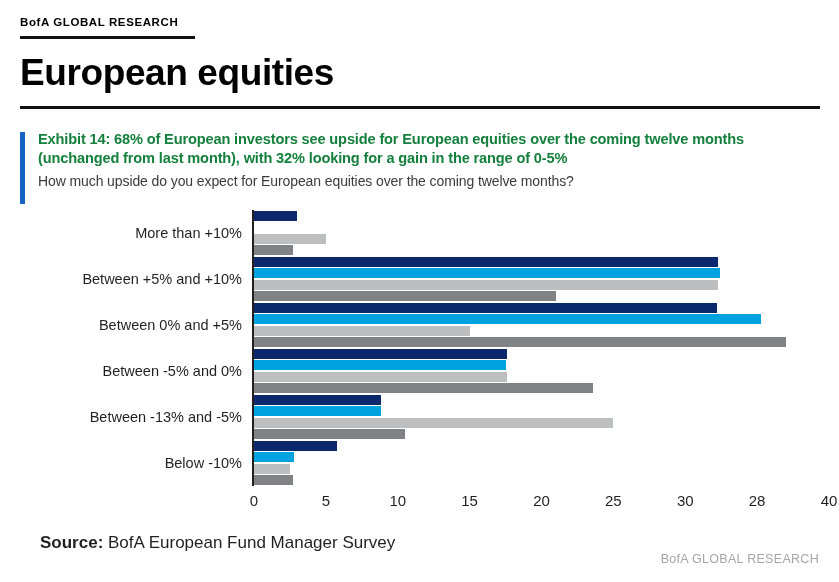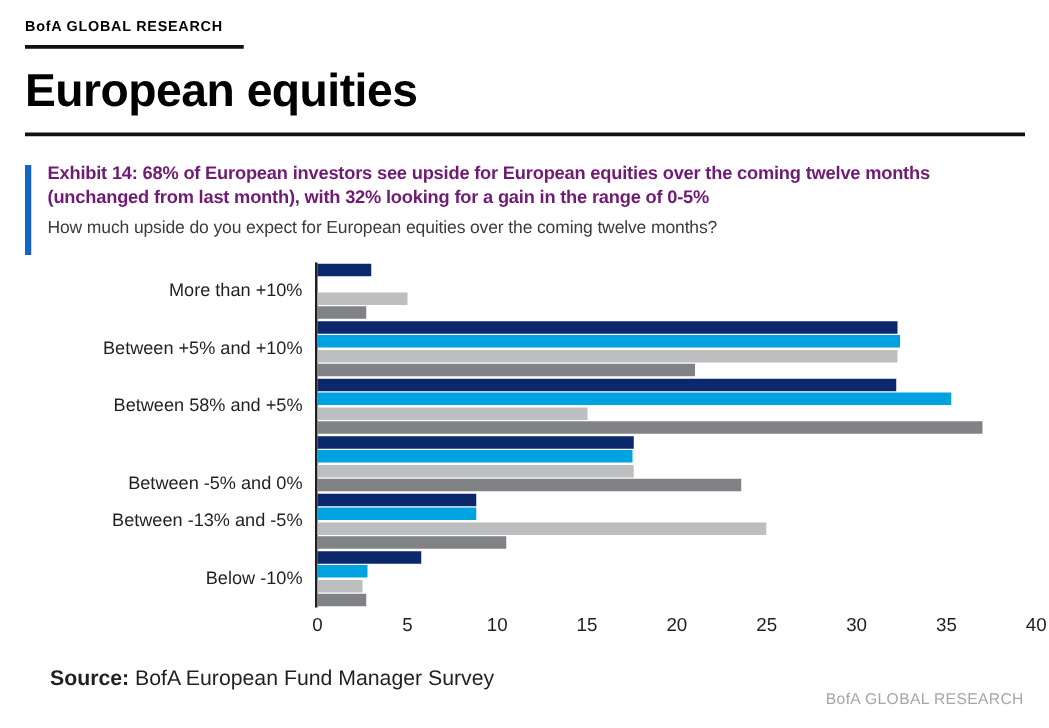--- a/index.html
+++ b/index.html
@@ -28,21 +28,21 @@
 
   
   .exhibit{
     position:absolute;left:20px;top:130px;width:800px;
   }
   .exhibit-bar{
     position:absolute;left:0;top:2px;width:5px;height:72px;background:#1565c0;
   }
   .exhibit-text{margin-left:18px;}
   .exhibit-head{
-    font-size:14.6px;font-weight:bold;color:#701a75;line-height:1.33;
+    font-size:14.6px;font-weight:bold;color:#15803d;line-height:1.33;
     letter-spacing:-.15px;
   }
   .exhibit-sub{
     font-size:14px;color:#3b3b3b;line-height:1.3;margin-top:3px;letter-spacing:-.1px;
   }
 
   
   .chart{
     position:absolute;left:20px;top:210px;width:800px;height:300px;
   }
@@ -109,28 +109,28 @@
         <div class="bar" style="background: rgb(128, 130, 133); width: 38.8125px; top: 34.95px;"></div>
       </div>
       <div class="cat-row" style="top: 46px; height: 46px;">
         <div class="cat-label" style="top: 16px;">Between +5% and +10%</div>
         <div class="bar" style="background: rgb(10, 40, 107); width: 464.312px; top: 1.05px;"></div>
         <div class="bar" style="background: rgb(0, 163, 224); width: 465.75px; top: 12.35px;"></div>
         <div class="bar" style="background: rgb(188, 190, 192); width: 464.312px; top: 23.65px;"></div>
         <div class="bar" style="background: rgb(128, 130, 133); width: 301.875px; top: 34.95px;"></div>
       </div>
       <div class="cat-row" style="top: 92px; height: 46px;">
-        <div class="cat-label" style="top: 16px;">Between 58% and +5%</div>
+        <div class="cat-label" style="top: 16px;">Between 0% and +5%</div>
         <div class="bar" style="background: rgb(10, 40, 107); width: 462.875px; top: 1.05px;"></div>
         <div class="bar" style="background: rgb(0, 163, 224); width: 507.438px; top: 12.35px;"></div>
         <div class="bar" style="background: rgb(188, 190, 192); width: 215.625px; top: 23.65px;"></div>
         <div class="bar" style="background: rgb(128, 130, 133); width: 531.875px; top: 34.95px;"></div>
       </div>
       <div class="cat-row" style="top: 138px; height: 46px;">
-        <div class="cat-label" style="top: 32px; margin-left: 18px;">Between -5% and 0%</div>
+        <div class="cat-label" style="top: 16px; margin-left: 18px;">Between -5% and 0%</div>
         <div class="bar" style="background: rgb(10, 40, 107); width: 253px; top: 1.05px;"></div>
         <div class="bar" style="background: rgb(0, 163, 224); width: 251.562px; top: 12.35px;"></div>
         <div class="bar" style="background: rgb(188, 190, 192); width: 253px; top: 23.65px;"></div>
         <div class="bar" style="background: rgb(128, 130, 133); width: 339.25px; top: 34.95px;"></div>
       </div>
       <div class="cat-row" style="top: 184px; height: 46px;">
         <div class="cat-label" style="top: 16px;">Between -13% and -5%</div>
         <div class="bar" style="background: rgb(10, 40, 107); width: 126.5px; top: 1.05px;"></div>
         <div class="bar" style="background: rgb(0, 163, 224); width: 126.5px; top: 12.35px;"></div>
         <div class="bar" style="background: rgb(188, 190, 192); width: 359.375px; top: 23.65px;"></div>
@@ -145,21 +145,21 @@
       </div>
     </div>
   <div class="xaxis" id="xaxis">
       <div class="xtick" style="left: 2px;">0</div>
       <div class="xtick" style="left: 73.875px;">5</div>
       <div class="xtick" style="left: 145.75px;">10</div>
       <div class="xtick" style="left: 217.625px;">15</div>
       <div class="xtick" style="left: 289.5px;">20</div>
       <div class="xtick" style="left: 361.375px;">25</div>
       <div class="xtick" style="left: 433.25px;">30</div>
-      <div class="xtick" style="left: 505.125px;">35</div>
+      <div class="xtick" style="left: 505.125px;">28</div>
       <div class="xtick" style="left: 577px;">40</div>
     </div>
 
 </div>
 
 <div class="source">
   <b>Source:</b>
   <span>BofA European Fund Manager Survey</span>
 </div>
 <div class="footer-brand">BofA GLOBAL RESEARCH</div>

